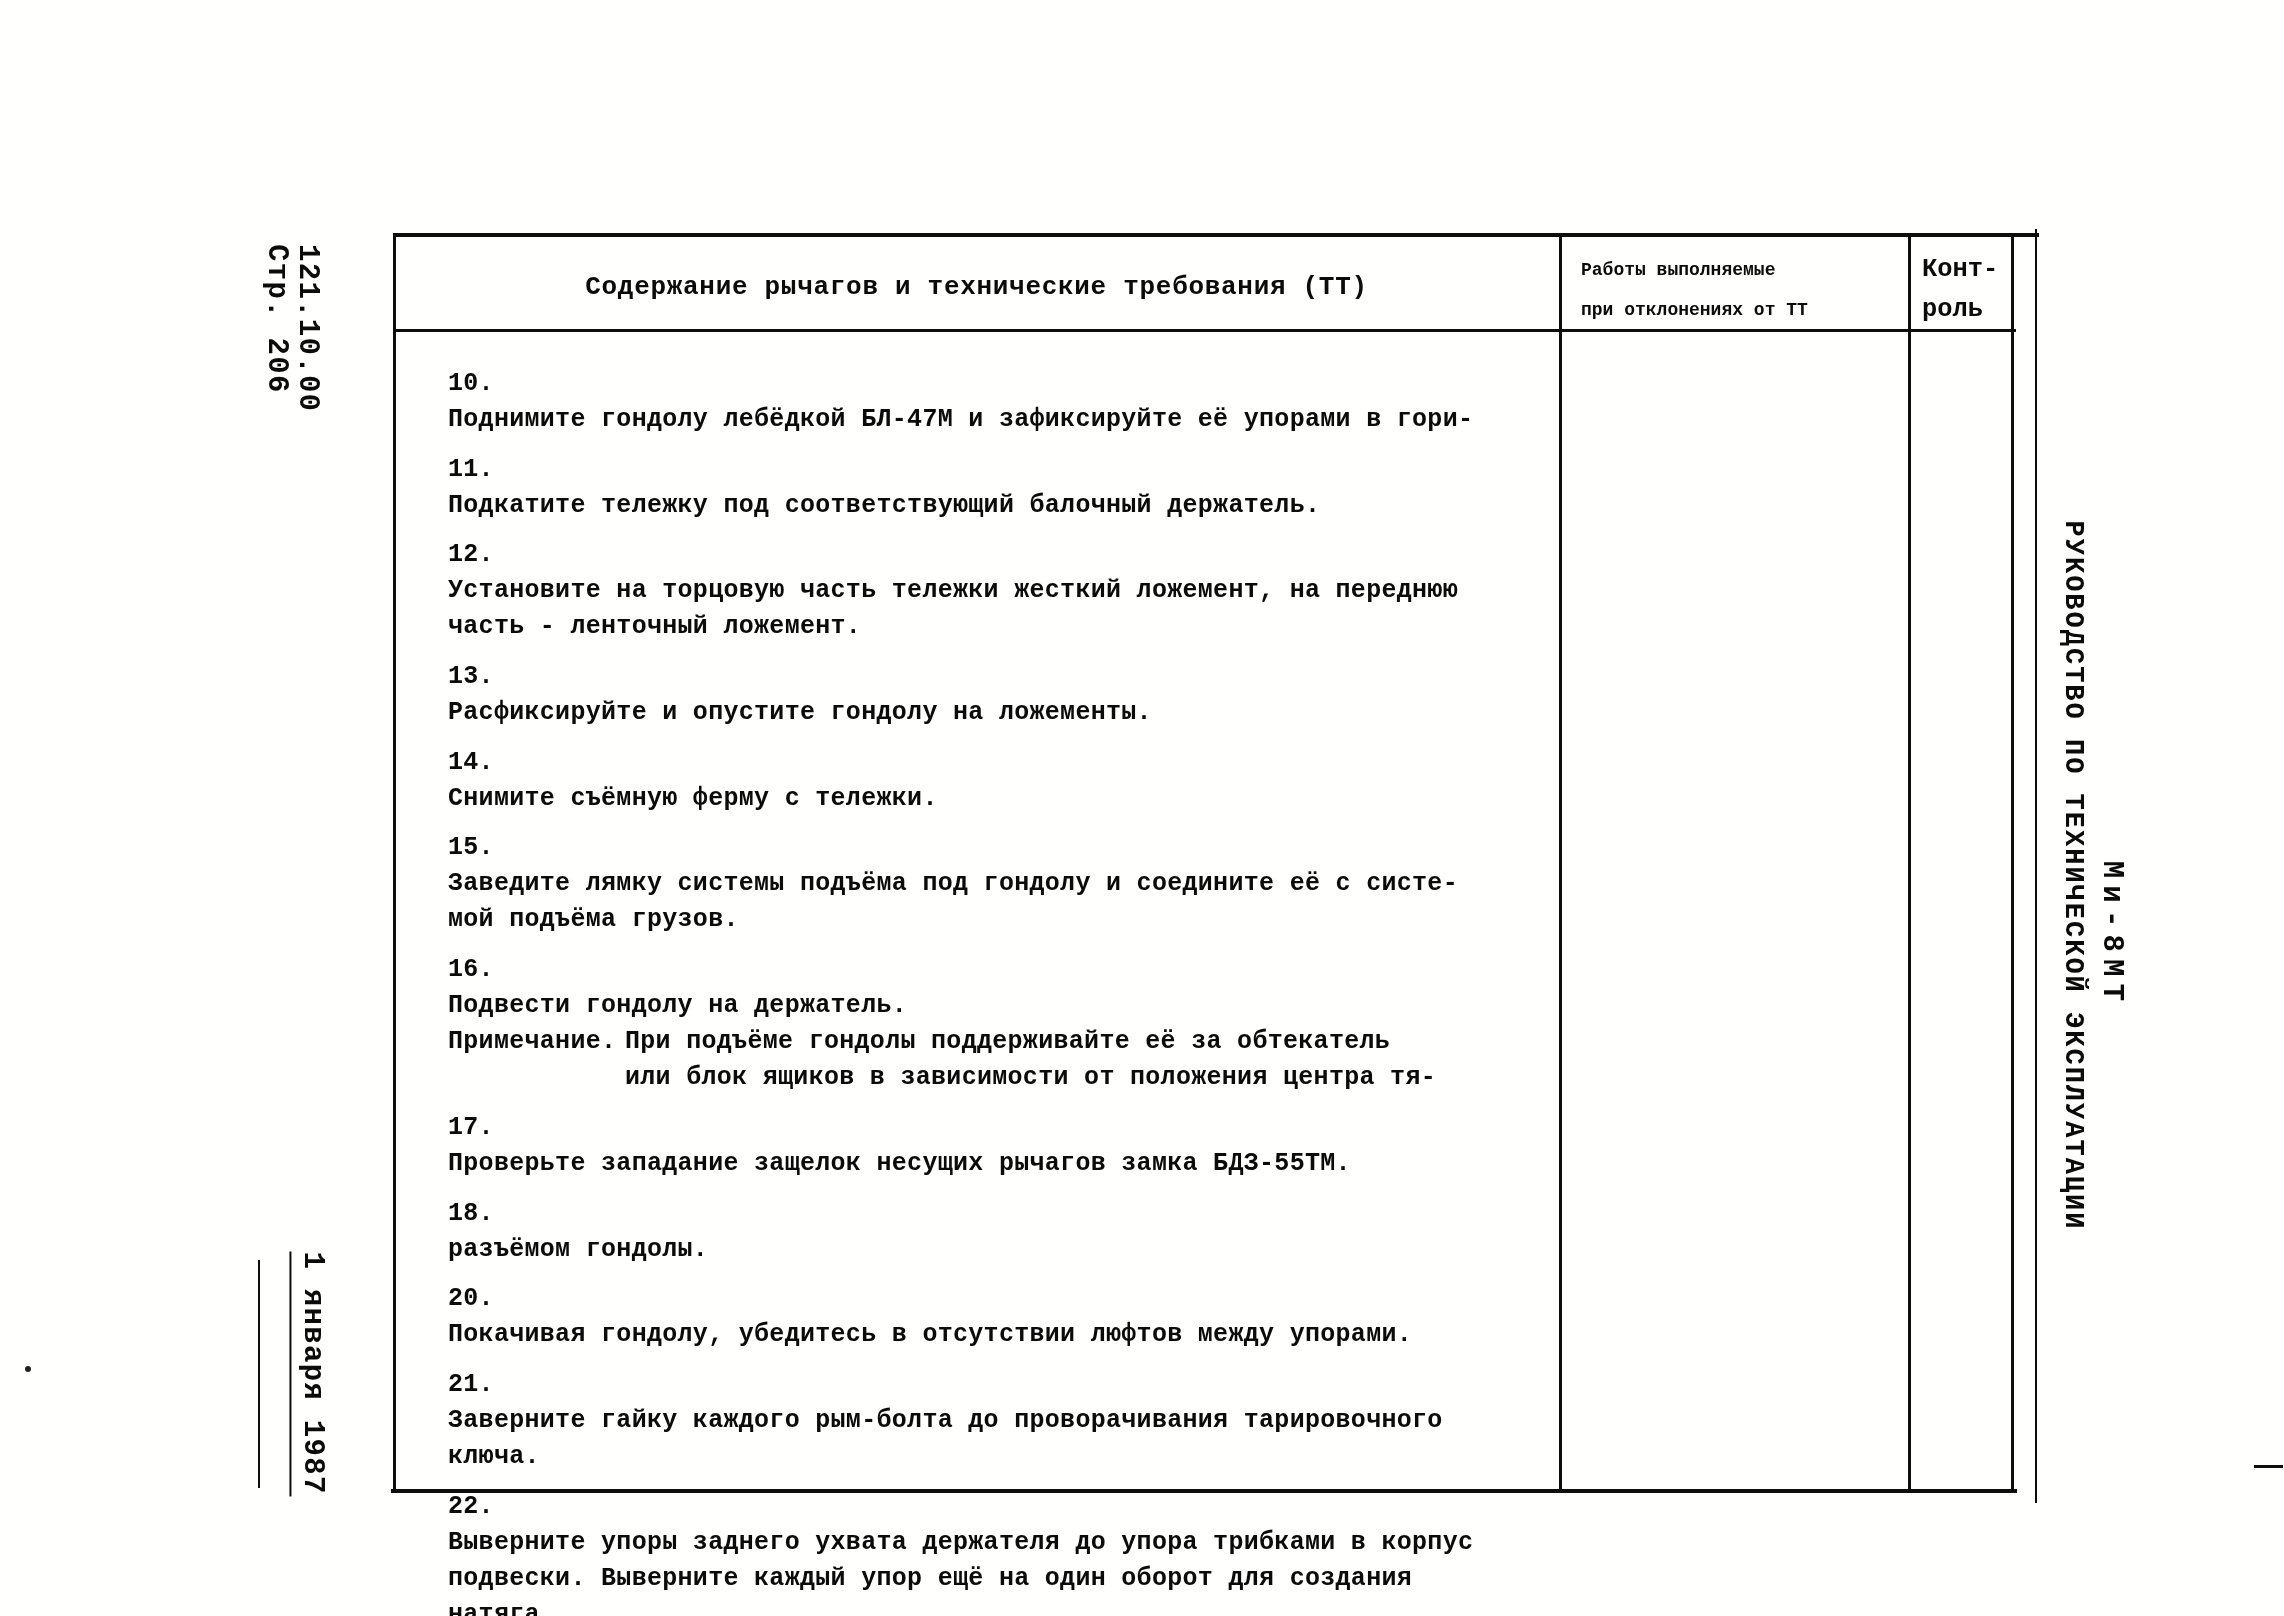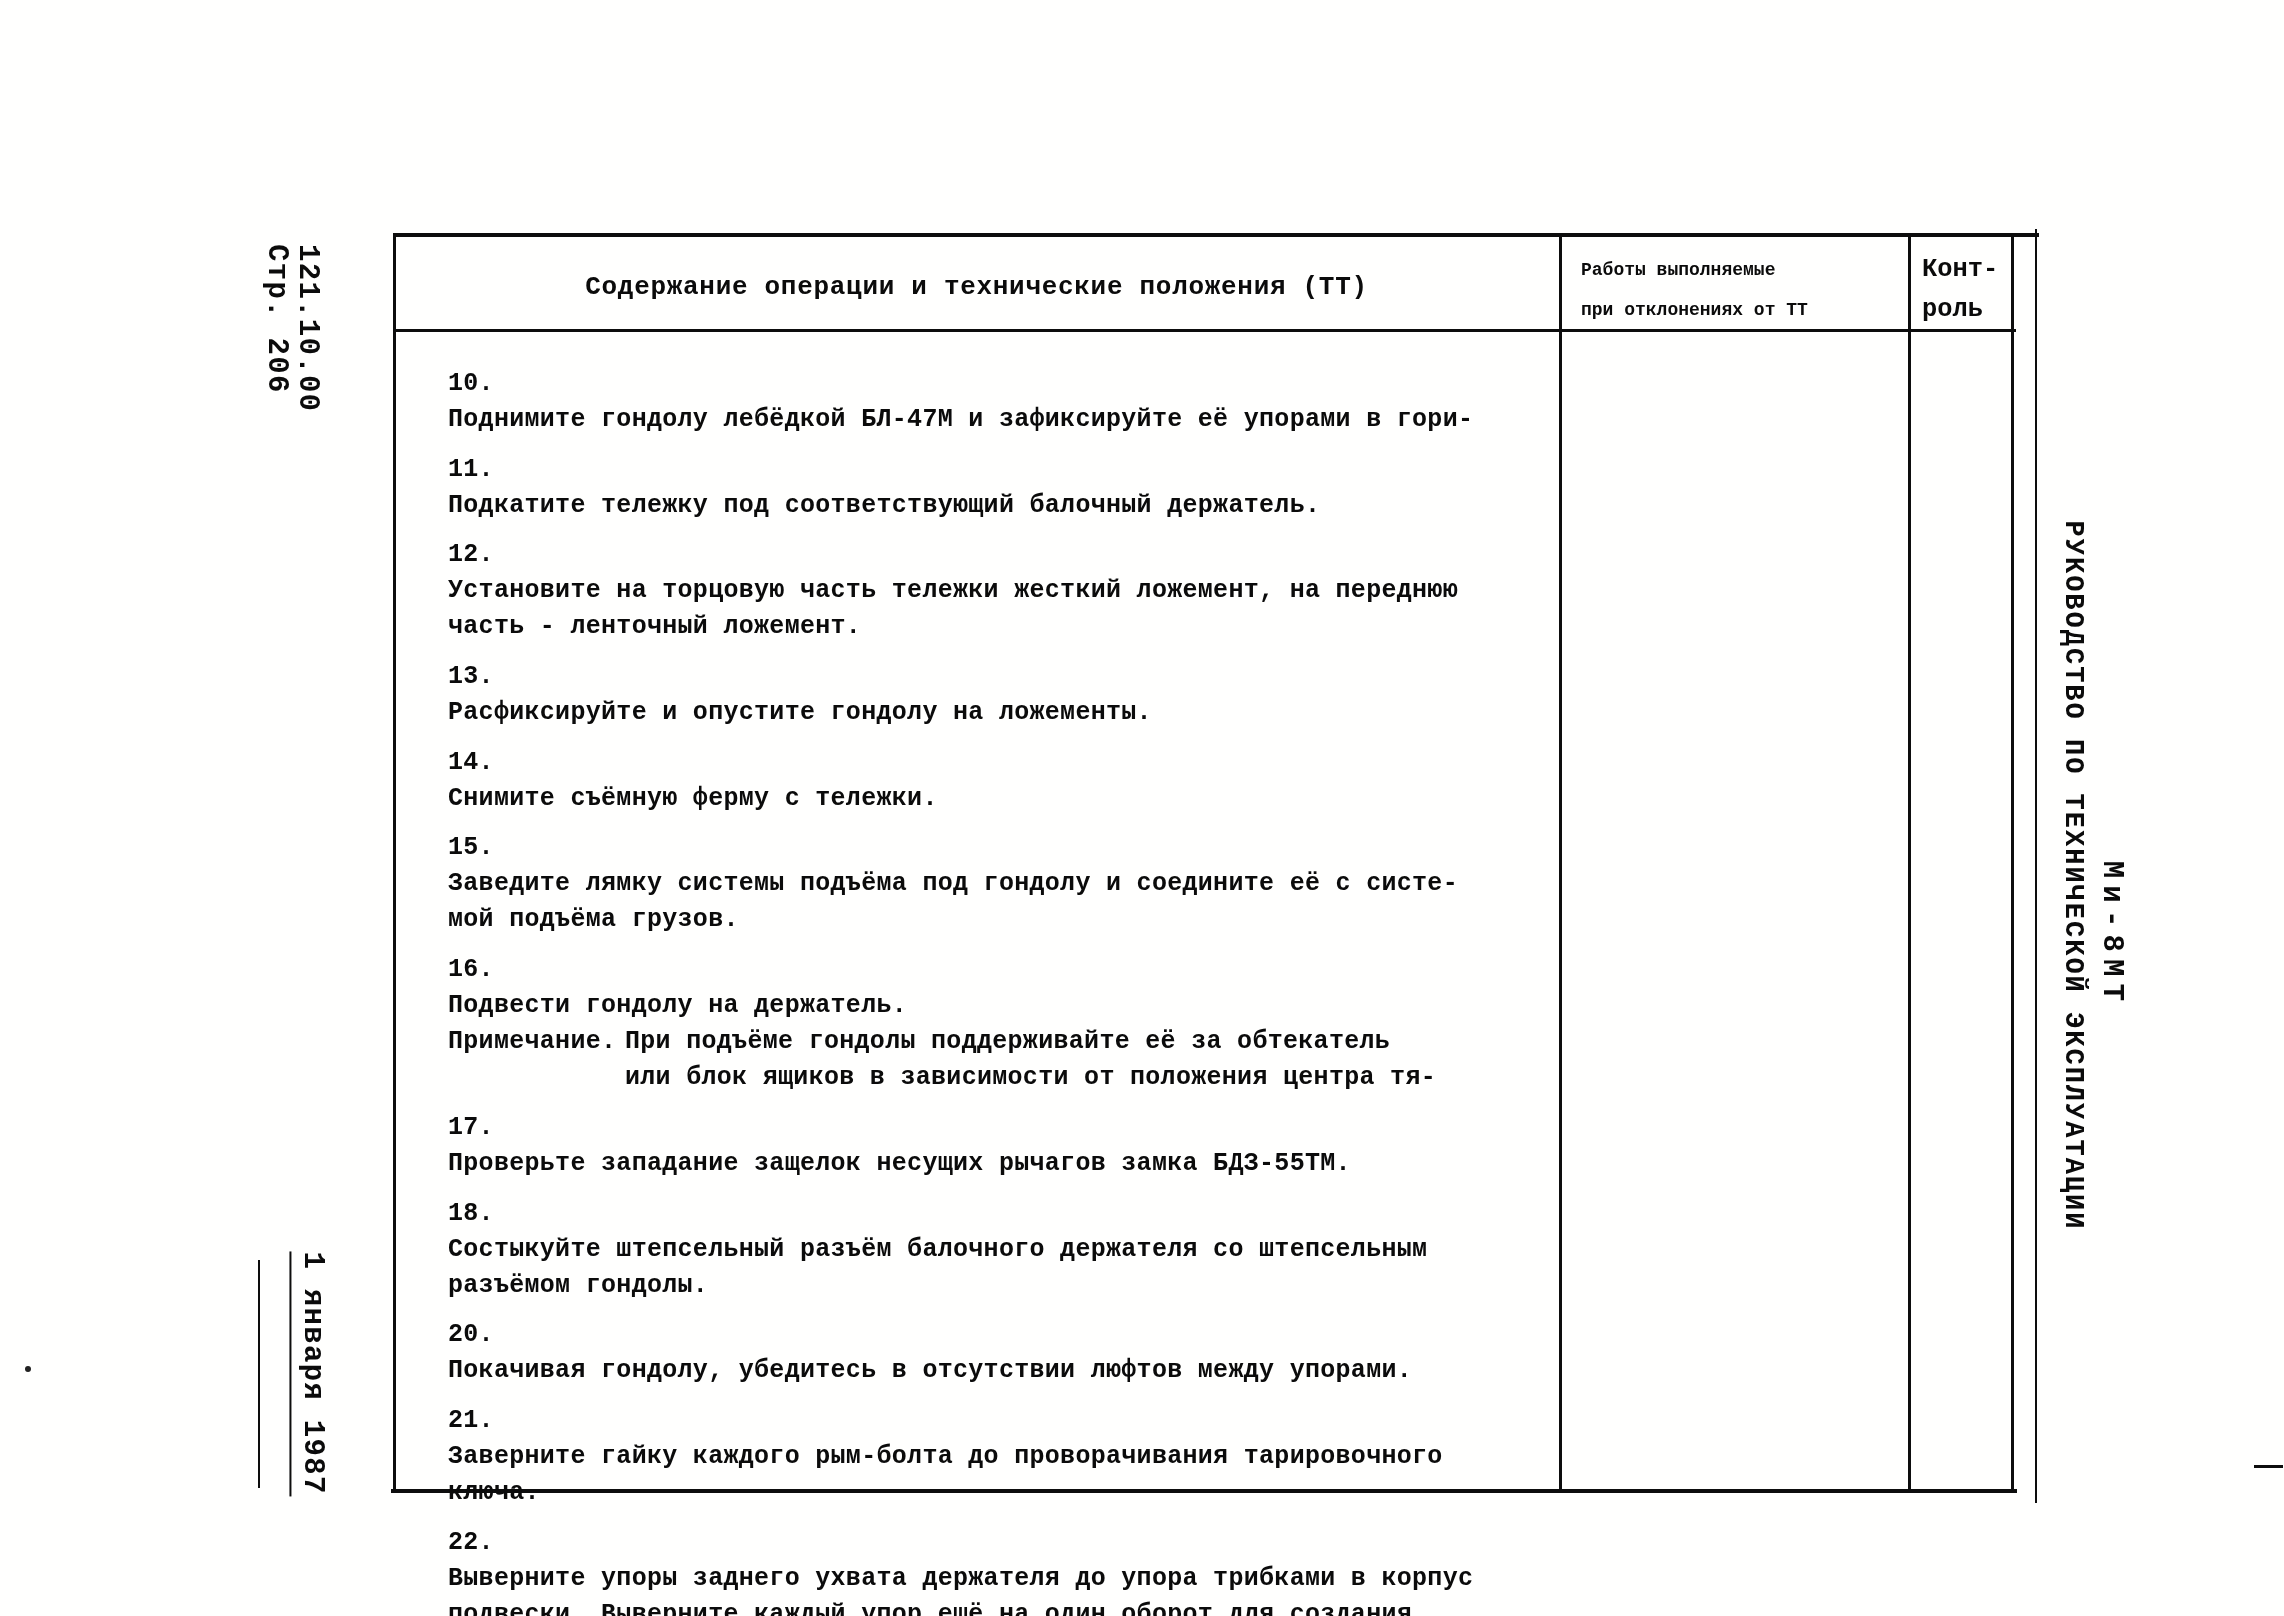--- a/index.html
+++ b/index.html
@@ -70,21 +70,21 @@
   <div class="rule" style="left:2254px;top:1465px;width:29px;height:2.6px;"></div>
 
   <div class="rule" style="left:393px;top:233px;width:1646px;height:3.9px;"></div>
   <div class="rule" style="left:391px;top:1489px;width:1626px;height:3.9px;"></div>
   <div class="rule" style="left:393px;top:233px;width:2.6px;height:1260px;"></div>
   <div class="rule" style="left:2011px;top:233px;width:3.3px;height:1259px;"></div>
   <div class="rule" style="left:1559px;top:234px;width:2.6px;height:1257px;"></div>
   <div class="rule" style="left:1908px;top:234px;width:2.6px;height:1257px;"></div>
   <div class="rule" style="left:393px;top:329px;width:1623px;height:3.3px;"></div>
 
-  <div class="abs th1">Содержание операции и технические положения (ТТ)</div>
+  <div class="abs th1">Содержание рычагов и технические требования (ТТ)</div>
   <div class="abs th2">
     <div>Работы выполняемые</div>
     <div>при отклонениях от ТТ</div>
   </div>
   <div class="abs th3">
     <div>Конт-</div>
     <div>роль</div>
   </div>
 
   <div class="abs list">
@@ -149,21 +149,20 @@
   <div class="item">
     <span class="num">17.</span>
     <div class="lines">
       <div class="line">Проверьте западание защелок несущих рычагов замка БДЗ-55ТМ.</div>
     </div>
   </div>
 
   <div class="item">
     <span class="num">18.</span>
     <div class="lines">
-      <div class="line">Состыкуйте штепсельный разъём балочного держателя со штепсельным</div>
           <div class="line">разъёмом гондолы.</div>
     </div>
   </div>
 
 
   <div class="item">
     <span class="num">20.</span>
     <div class="lines">
       <div class="line">Покачивая гондолу, убедитесь в отсутствии люфтов между упорами.</div>
     </div>

